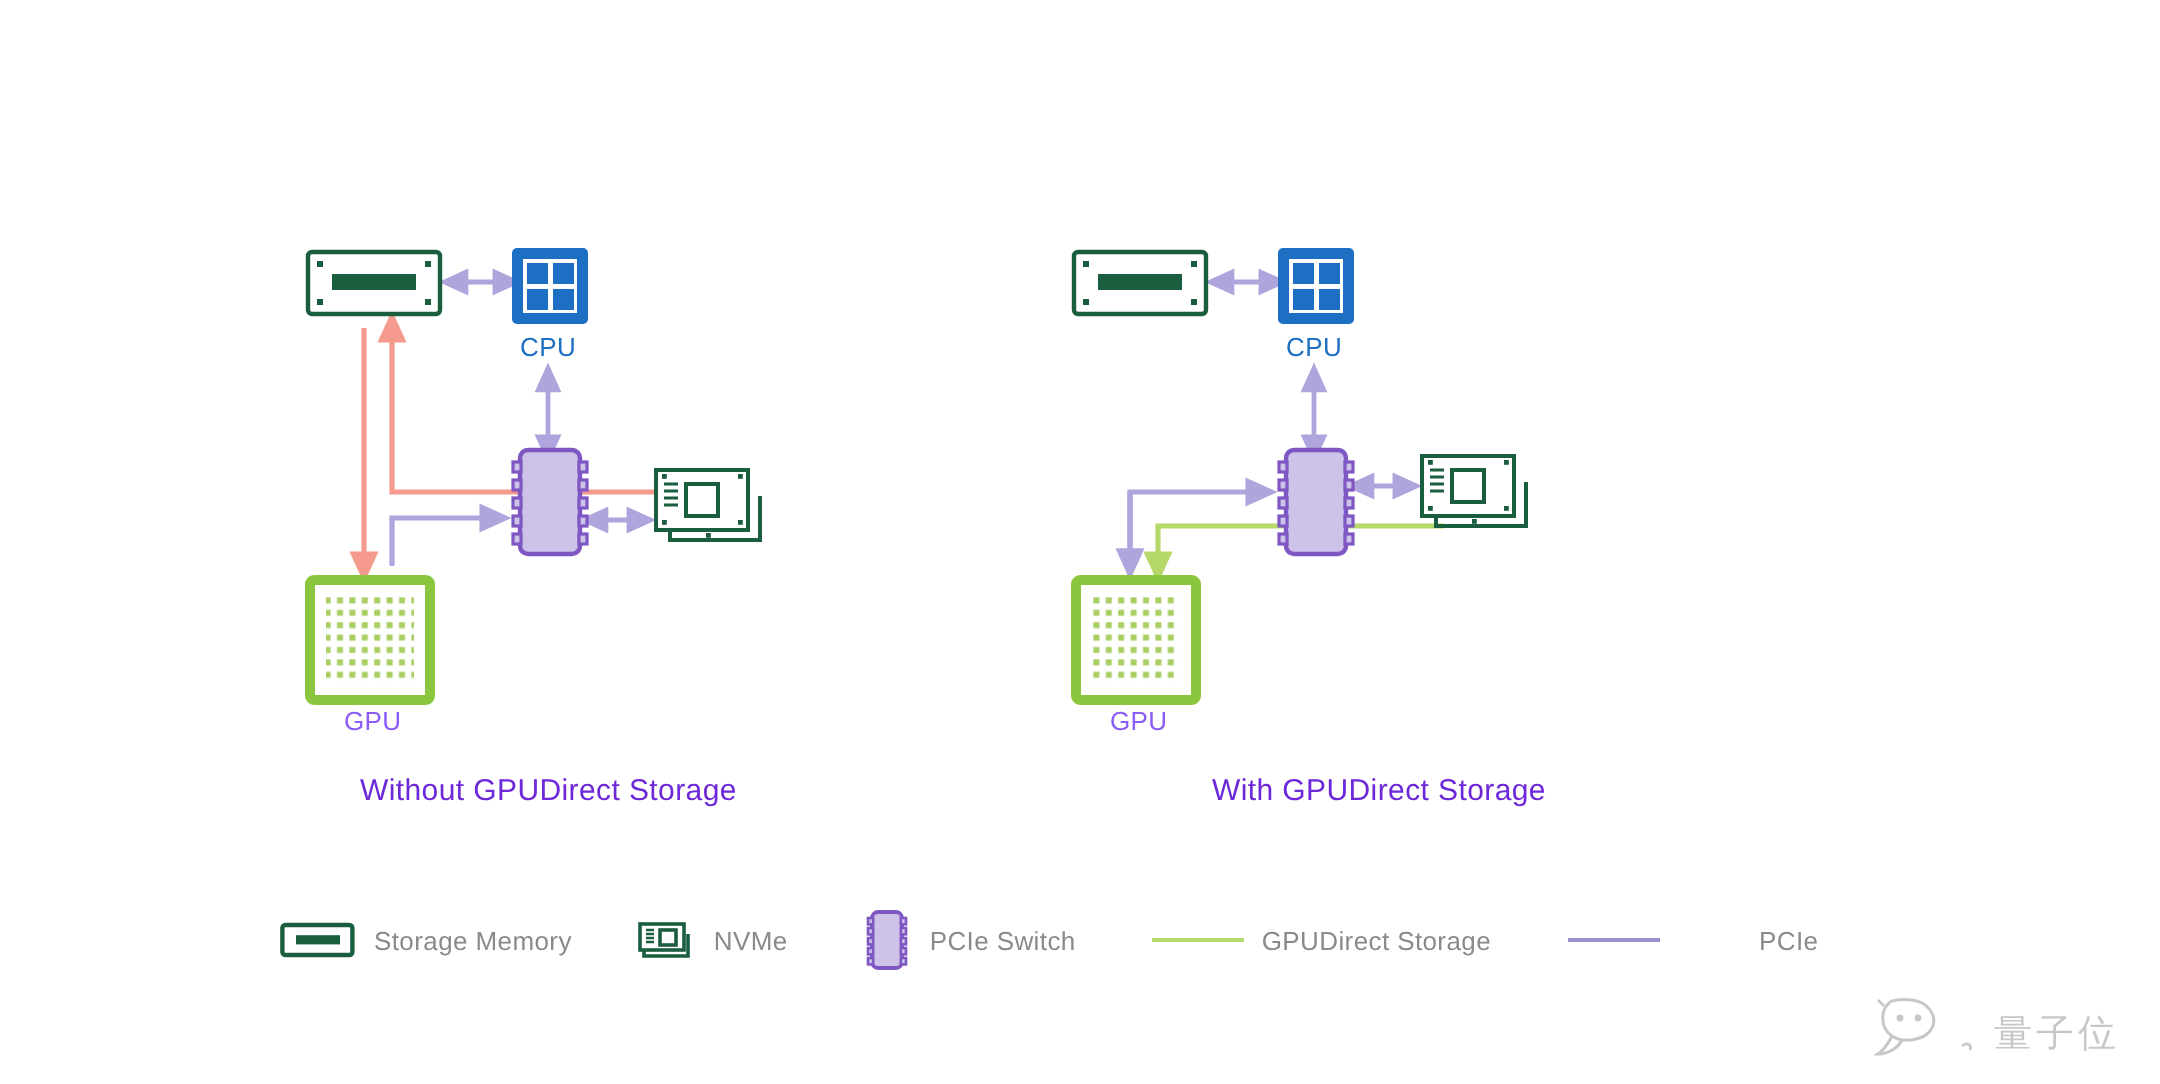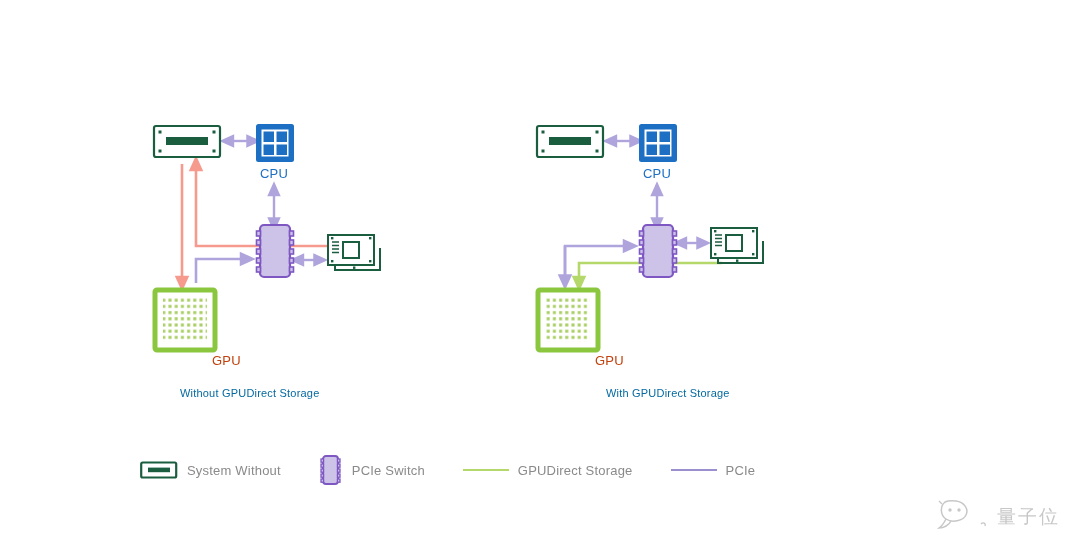--- a/index.html
+++ b/index.html
@@ -8,36 +8,36 @@
     background:#ffffff;
     font-family:"Liberation Sans", sans-serif;
     overflow:hidden;
     position:relative;
   }
   #stage{position:absolute;left:0;top:0;width:1072px;height:542px;}
   svg.diagram{position:absolute;left:0;top:0;width:1080px;height:542px;}
 
   .caption{
     position:absolute;
-    font-size:11px;
-    color:#0369a1;
+    font-size:15px;
+    color:#6d28d9;
     letter-spacing:.2px;
     white-space:nowrap;
   }
   #caption-left{left:180px;top:387px;}
   #caption-right{left:606px;top:387px;}
 
   .node-label{
     position:absolute;
     font-size:13px;
     white-space:nowrap;
     letter-spacing:.2px;
   }
   .lbl-cpu{color:#1d6fc4;}
-  .lbl-gpu{color:#c2410c;margin-left:40px;}
+  .lbl-gpu{color:#8b5cf6;}
 
   #cpu-label-left{left:260px;top:166px;}
   #gpu-label-left{left:172px;top:353px;}
   #cpu-label-right{left:643px;top:166px;}
   #gpu-label-right{left:555px;top:353px;}
 
   
   #legend{
     position:absolute;left:140px;top:452px;
     width:800px;height:36px;
@@ -50,21 +50,21 @@
   .legend-swatch{display:inline-block;margin-right:9px;line-height:0;}
   .legend-line{
     display:inline-block;width:46px;height:0;
     border-top:2.4px solid #000;margin-right:9px;
   }
   #li-sysmem{margin-left:0px;}
   #li-nvme{margin-left:32px;}
   #li-pcieswitch{margin-left:36px;}
   #li-gds{margin-left:38px;}
   #li-bounce{margin-left:36px;}
-  #li-pcie{margin-left:38px;}
+  #li-pcie{margin-left:38px;gap:41px;}
 
   
   #watermark{
     position:absolute;right:12px;bottom:6px;
     display:flex;align-items:center;gap:8px;
     opacity:.55;
   }
   #watermark-text{
     font-family:"DejaVu Sans", sans-serif;
     font-size:19px;color:#9a9a9a;letter-spacing:2px;
@@ -272,23 +272,38 @@
 
   <div id="legend">
 
     <div class="legend-item" id="li-sysmem">
       <span class="legend-swatch">
         <svg width="38" height="20" viewBox="0 0 38 20">
           <rect x="1.2" y="2.5" width="35" height="15" rx="1.5" fill="#ffffff" stroke="#1b5e3f" stroke-width="2.2"></rect>
           <rect x="8" y="7.6" width="22" height="4.6" fill="#1b5e3f"></rect>
         </svg>
       </span>
-      <span class="legend-text">System Without</span>
-    </div>
-
+      <span class="legend-text">Storage Memory</span>
+    </div>
+
+    <div class="legend-item" id="li-nvme">
+      <span class="legend-swatch">
+        <svg width="30" height="22" viewBox="0 0 30 22">
+          <g fill="none" stroke="#1b5e3f" stroke-width="1.8">
+            <path d="M4,15 L4,19 L26,19 L26,8"></path>
+            <rect x="2" y="3" width="22" height="13" fill="#ffffff"></rect>
+            <rect x="12" y="6" width="8" height="7.5" fill="#ffffff"></rect>
+            <g stroke-width="1.3">
+              <path d="M5,6 L9,6 M5,8 L9,8 M5,10 L9,10 M5,12 L9,12"></path>
+            </g>
+          </g>
+        </svg>
+      </span>
+      <span class="legend-text">NVMe</span>
+    </div>
 
     <div class="legend-item" id="li-pcieswitch">
       <span class="legend-swatch">
         <svg width="26" height="32" viewBox="0 0 26 32">
           <rect x="6" y="2" width="15" height="28" rx="3" fill="#cdc3e8" stroke="#7e57c2" stroke-width="1.9"></rect>
           <g fill="#cdc3e8" stroke="#7e57c2" stroke-width="1.3">
             <rect x="4" y="5" width="2.6" height="3.2"></rect>
             <rect x="4" y="10" width="2.6" height="3.2"></rect>
             <rect x="4" y="15" width="2.6" height="3.2"></rect>
             <rect x="4" y="20" width="2.6" height="3.2"></rect>

